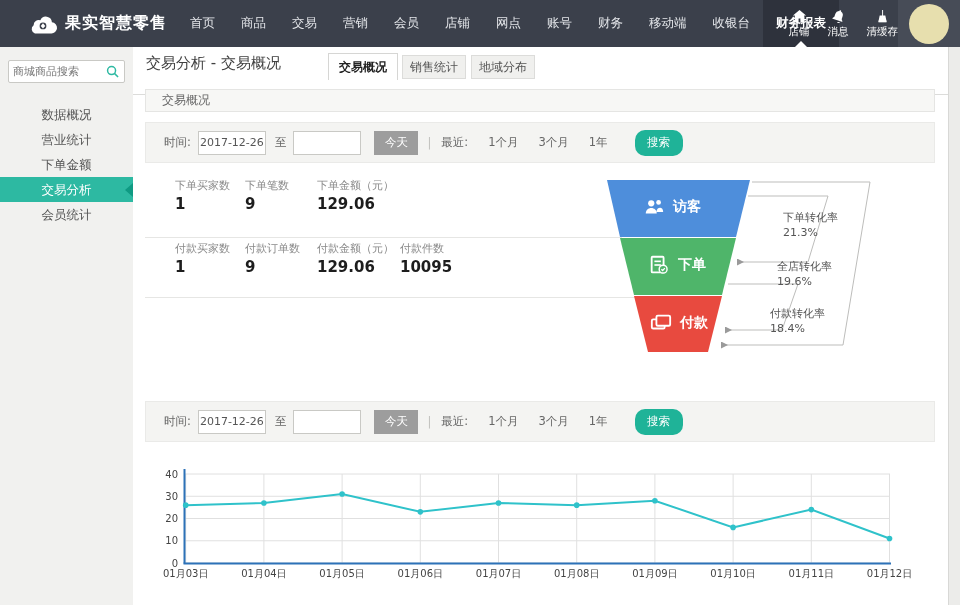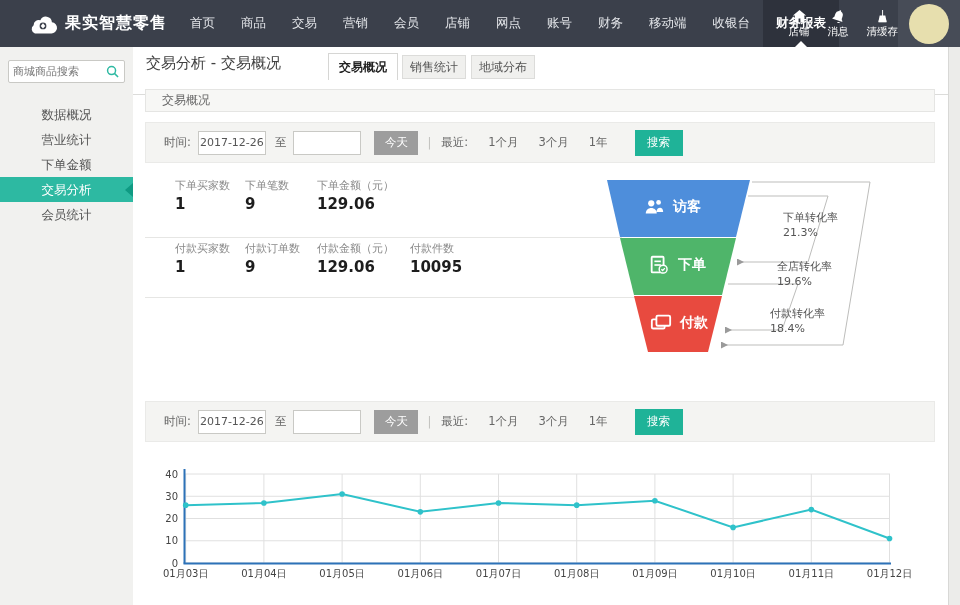--- a/index.html
+++ b/index.html
@@ -47,21 +47,21 @@
 
   .filter-row { position:absolute; left:12px; width:790px; height:41px; background:#f4f4f2; border:1px solid #eaeae8; display:flex; align-items:center; font-size:11.5px; color:#666; }
   .fr1 { top:75px; } .fr2 { top:354px; }
   .filter-row .lbl { margin-left:18px; }
   .filter-row input.date { width:68px; height:24px; border:1px solid #c9c9c5; background:#fff; margin-left:7px; font-size:11px; text-align:center; color:#555; outline:none; font-family:inherit; }
   .filter-row .to { margin-left:9px; }
   .btn-today { margin-left:13px; width:44px; height:24px; background:#9d9d9d; color:#fff; border:none; font-size:11.5px; cursor:pointer; font-family:inherit; }
   .sep { margin-left:9px; color:#c0c0be; }
   .recent { margin-left:10px; }
   .range-link { margin-left:20px; cursor:pointer; }
-  .btn-search { margin-left:27px; width:48px; height:26px; background:#1fb398; color:#fff; border:none; border-radius:0; font-size:11.5px; cursor:pointer; font-family:inherit; }
+  .btn-search { margin-left:27px; width:48px; height:26px; background:#1fb398; color:#fff; border:none; border-radius:10px; font-size:11.5px; cursor:pointer; font-family:inherit; }
 
   .stat { position:absolute; }
   .stat .s-label { font-size:11px; color:#8a8a8a; white-space:nowrap; }
   .stat .s-value { font-size:15px; font-weight:bold; color:#1d1d1d; margin-top:2px; }
   .divider { position:absolute; height:1px; background:#e6e6e4; }
 
   .funnel-wrap { position:absolute; left:455px; top:125px; width:340px; height:188px; }
   .funnel-label { position:absolute; display:flex; align-items:center; color:#fff; font-size:14px; font-weight:bold; }
   .funnel-label svg { width:22px; height:20px; margin-right:8px; }
   .rate { position:absolute; font-size:11px; color:#555; line-height:15px; white-space:nowrap; }
@@ -193,21 +193,21 @@
       <div class="s-value">1</div>
     </div>
     <div class="stat" style="left:112px; top:194px;">
       <div class="s-label">付款订单数</div>
       <div class="s-value">9</div>
     </div>
     <div class="stat" style="left:184px; top:194px;">
       <div class="s-label">付款金额（元）</div>
       <div class="s-value">129.06</div>
     </div>
-    <div class="stat" style="left:277px; top:194px;">
+    <div class="stat" style="left:267px; top:194px;">
       <div class="s-label">付款件数</div>
       <div class="s-value">10095</div>
     </div>
 
     <div class="divider" style="left:12px; top:250px; width:491px;"></div>
 
     <div class="funnel-wrap">
       <svg width="340" height="188" viewBox="0 0 340 188">
         <defs>
           <marker id="arrow" markerWidth="7" markerHeight="7" refX="6" refY="3.5" orient="auto">

